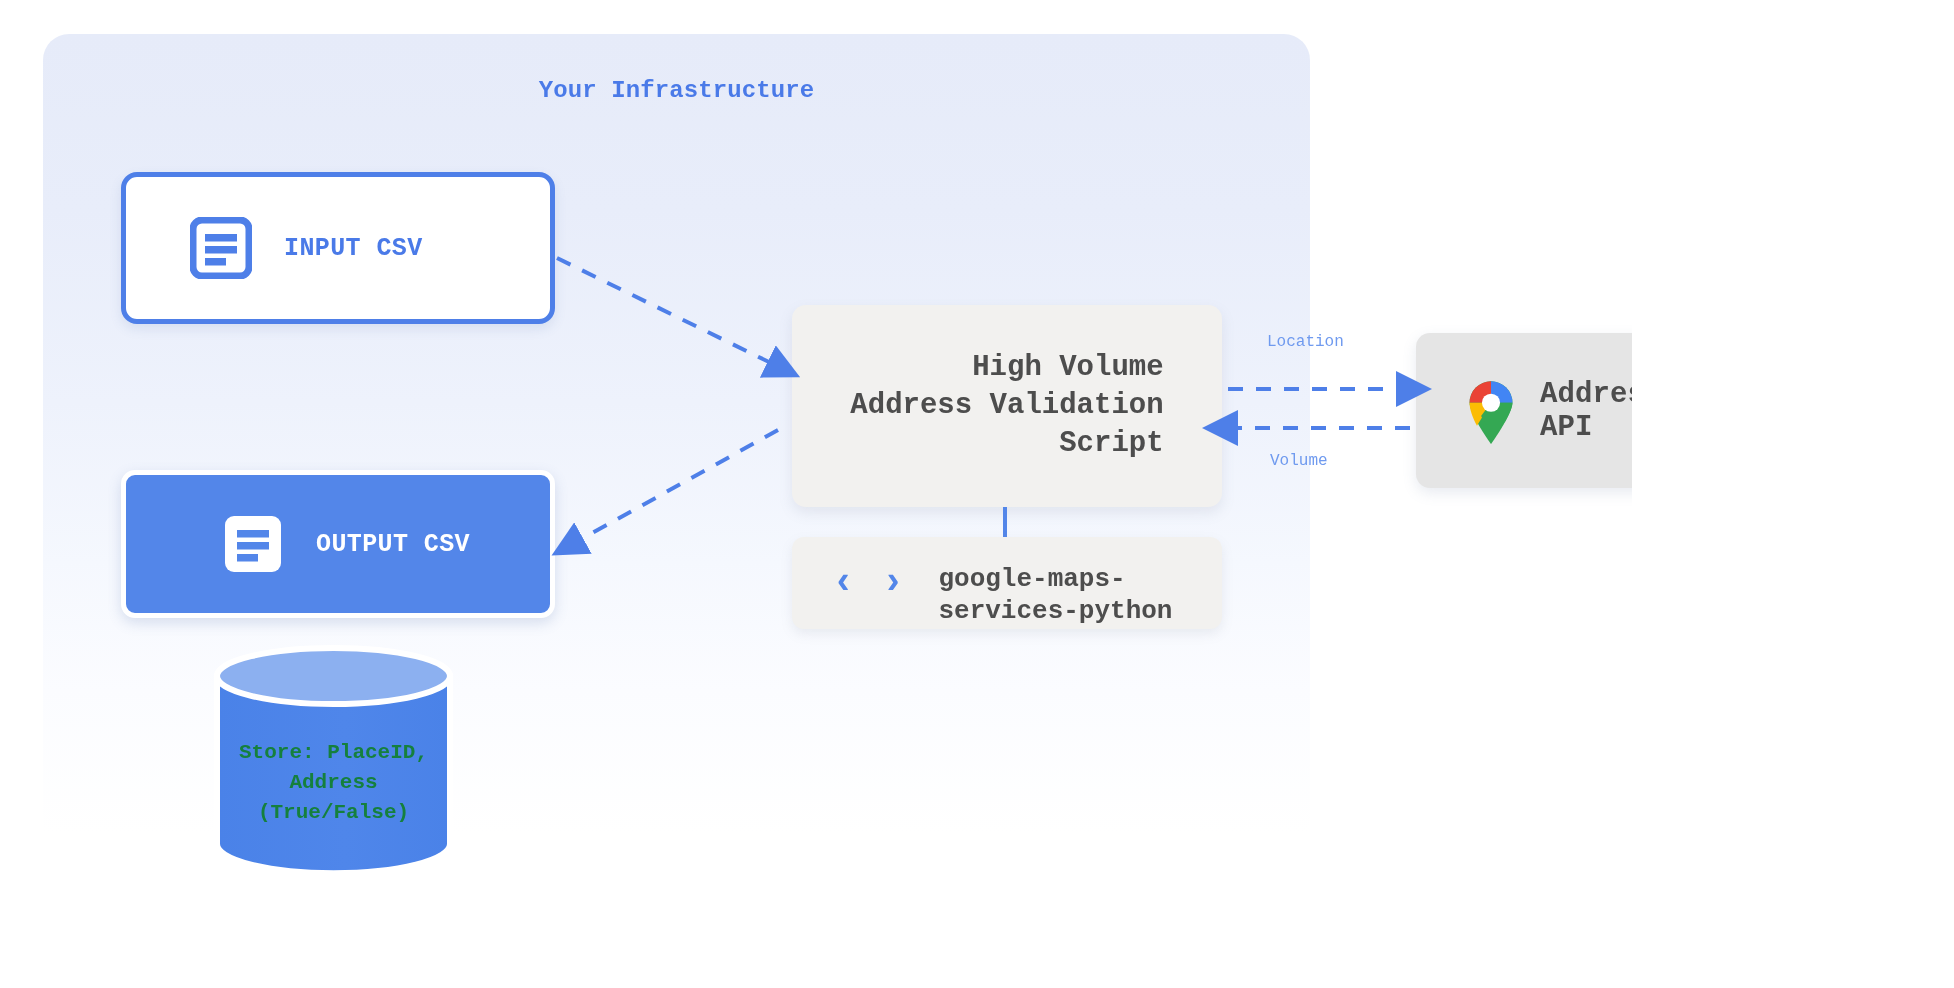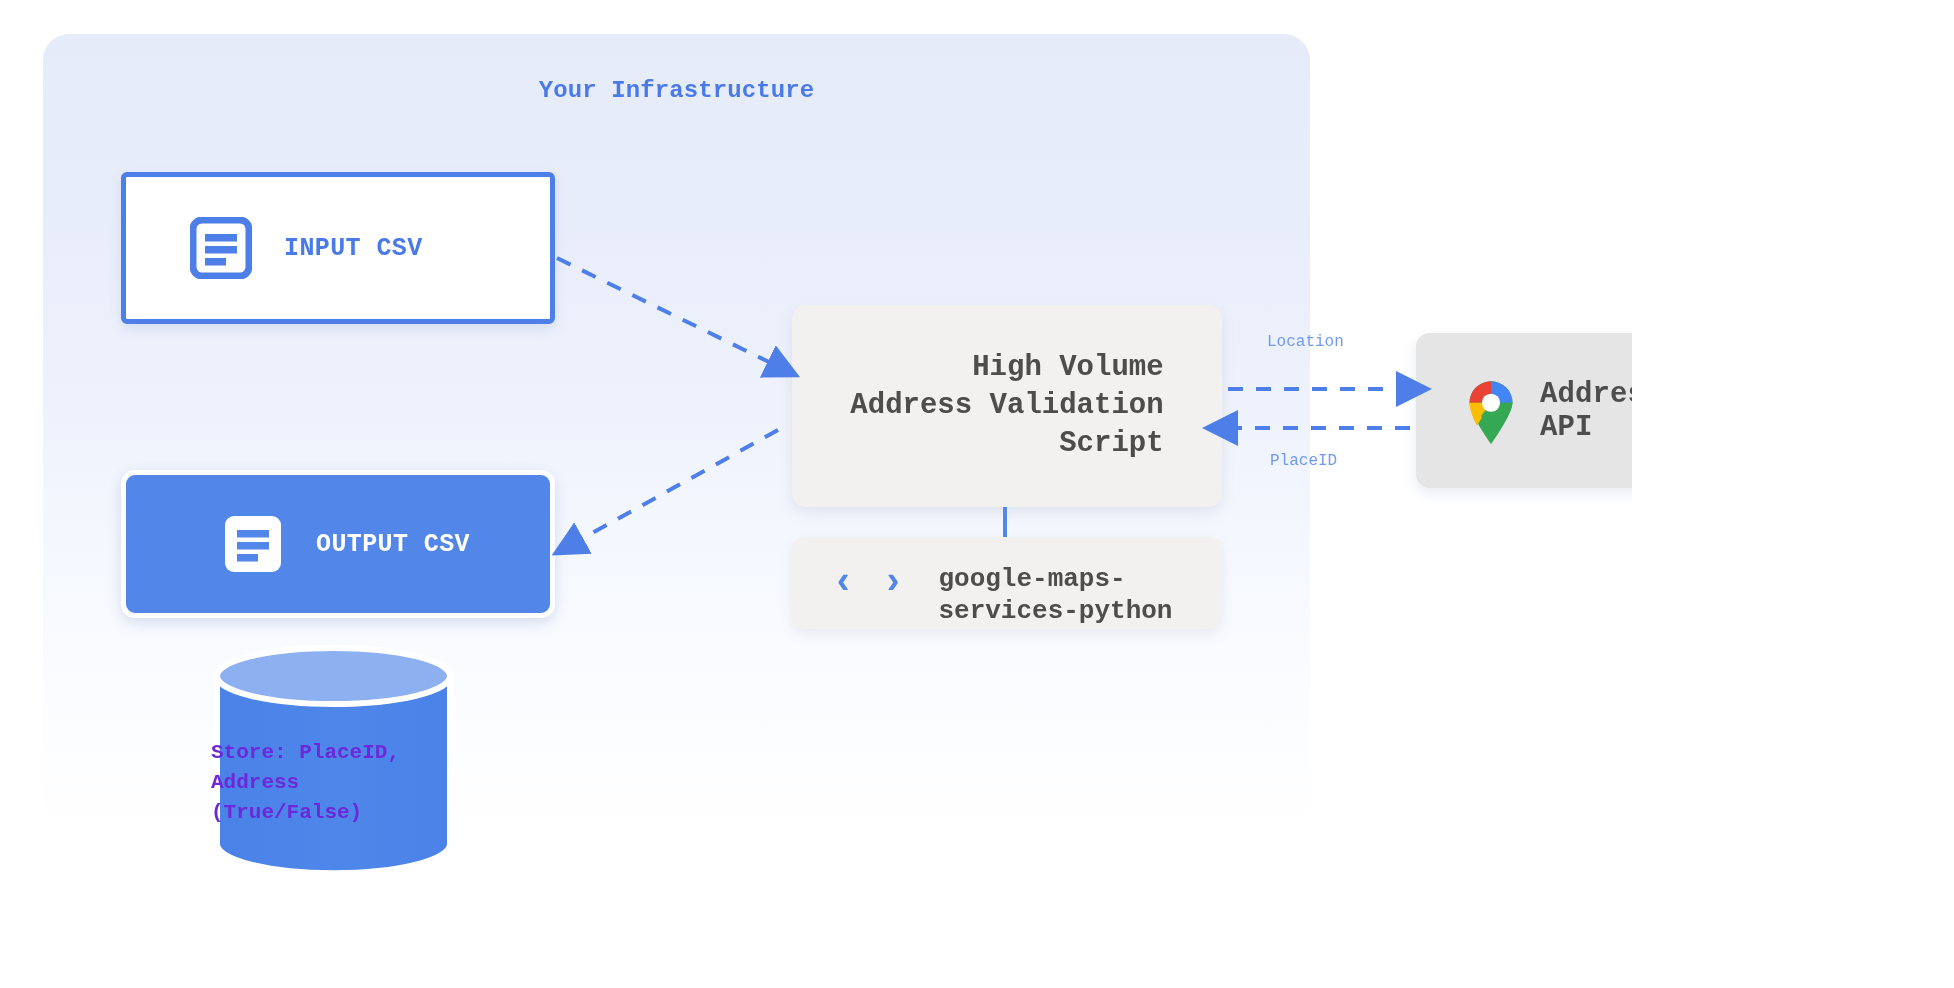--- a/index.html
+++ b/index.html
@@ -59,21 +59,21 @@
   }
 
   
   #input-csv-card {
     left: 121px;
     top: 172px;
     width: 434px;
     height: 152px;
     background: #ffffff;
     border: 5px solid #4e7fe8;
-    border-radius: 6px;
+    border-radius: 16px;
     box-shadow: 0 5px 12px rgba(80,110,170,0.13);
     padding-left: 64px;
     gap: 32px;
   }
   #input-csv-label {
     font-size: 25px;
     font-weight: bold;
     color: #4a7ae8;
     letter-spacing: 0.4px;
   }
@@ -197,23 +197,24 @@
     left: 211px;
     top: 645px;
     width: 245px;
     height: 230px;
   }
   #db-text {
     position: absolute;
     left: 211px;
     top: 738px;
     width: 245px;
+    text-align: center;
     font-size: 21px;
     font-weight: bold;
-    color: #6d28d9;
+    color: #15803d;
     line-height: 1.42;
     white-space: pre-line;
     pointer-events: none;
   }
 
   
   #arrows {
     position: absolute;
     left: 0; top: 0;
     width: 1954px; height: 988px;
@@ -268,21 +269,21 @@
       <path d="M6 30 A26 26 0 0 1 32 4 L32 30 Z" fill="#ea4335"></path>
       <path d="M32 4 A26 26 0 0 1 58 30 L32 30 Z" fill="#4285f4"></path>
       <path d="M6 30 L32 30 L15 58 C9 47 6 37 6 30 Z" fill="#fbbc04"></path>
       <path d="M32 30 L58 30 C58 40 46 58 36 72 L20 46 Z" fill="#34a853"></path>
       <circle cx="32" cy="30" r="11" fill="#ffffff"></circle>
     </svg>
     <span id="api-label">Address Validation API</span>
   </div>
 
   <div class="edge-label" id="label-location">Location</div>
-  <div class="edge-label" id="label-placeid">PlaceID</div>
+  <div class="edge-label" id="label-placeid">Volume</div>
 
   <svg id="database" viewBox="0 0 245 230">
     <defs>
       <linearGradient id="cylBody" x1="0" y1="0" x2="1" y2="0">
         <stop offset="0%" stop-color="#4a82e8"></stop>
         <stop offset="55%" stop-color="#4f86ea"></stop>
         <stop offset="100%" stop-color="#4a82e8"></stop>
       </linearGradient>
     </defs>
     <g stroke="#ffffff" stroke-width="6">

